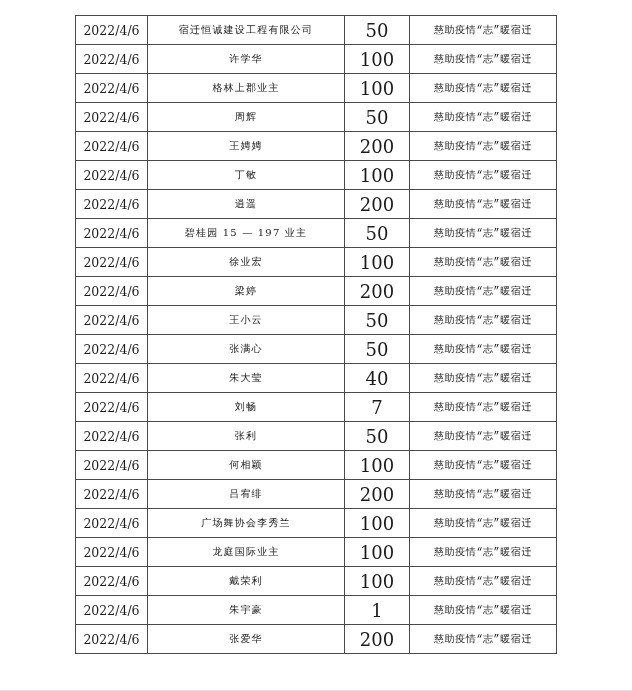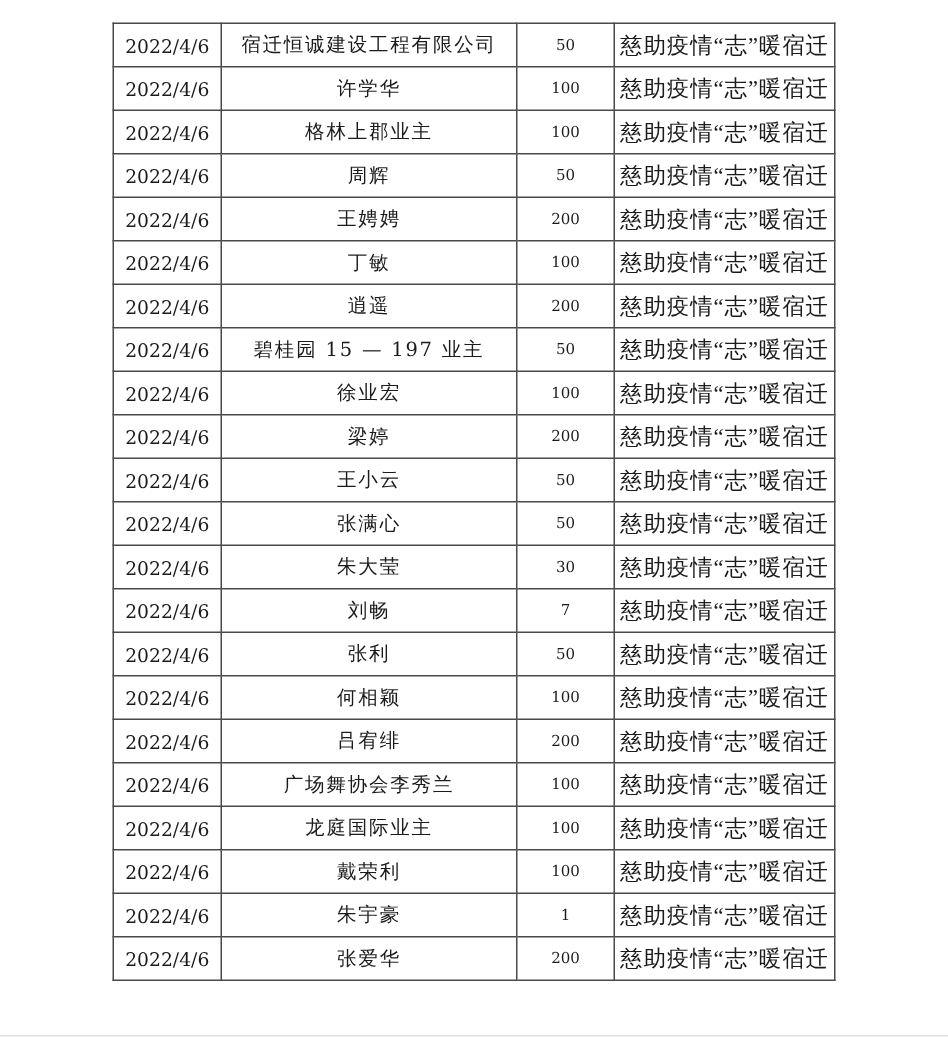--- a/index.html
+++ b/index.html
@@ -54,30 +54,30 @@
   col.c-amount { width: 65px; }
   col.c-purpose{ width: 147px; }
 
   td.cell-date {
     font-family: "DejaVu Serif", "Liberation Serif", serif;
     font-size: 12.5px;
     letter-spacing: 0px;
   }
   td.cell-donor {
     font-family: "DejaVu Serif", "Liberation Serif", serif;
-    font-size: 13px;
+    font-size: 10px;
     letter-spacing: 1.2px;
   }
   td.cell-amount {
     font-family: "DejaVu Serif", "Liberation Serif", serif;
+    font-size: 18px;
+  }
+  td.cell-purpose {
+    font-family: Liberation Mono, monospace;
     font-size: 10px;
-  }
-  td.cell-purpose {
-    font-family: Liberation Serif, serif;
-    font-size: 15px;
     letter-spacing: 0.6px;
   }
 </style>
 </head>
 <body>
 
 <div id="page">
   <table class="donation-table">
     <colgroup>
       <col class="c-date">
@@ -154,21 +154,21 @@
         </tr>
         <tr>
           <td class="cell-date">2022/4/6</td>
           <td class="cell-donor">张满心</td>
           <td class="cell-amount">50</td>
           <td class="cell-purpose">慈助疫情“志”暖宿迁</td>
         </tr>
         <tr>
           <td class="cell-date">2022/4/6</td>
           <td class="cell-donor">朱大莹</td>
-          <td class="cell-amount">30</td>
+          <td class="cell-amount">40</td>
           <td class="cell-purpose">慈助疫情“志”暖宿迁</td>
         </tr>
         <tr>
           <td class="cell-date">2022/4/6</td>
           <td class="cell-donor">刘畅</td>
           <td class="cell-amount">7</td>
           <td class="cell-purpose">慈助疫情“志”暖宿迁</td>
         </tr>
         <tr>
           <td class="cell-date">2022/4/6</td>

